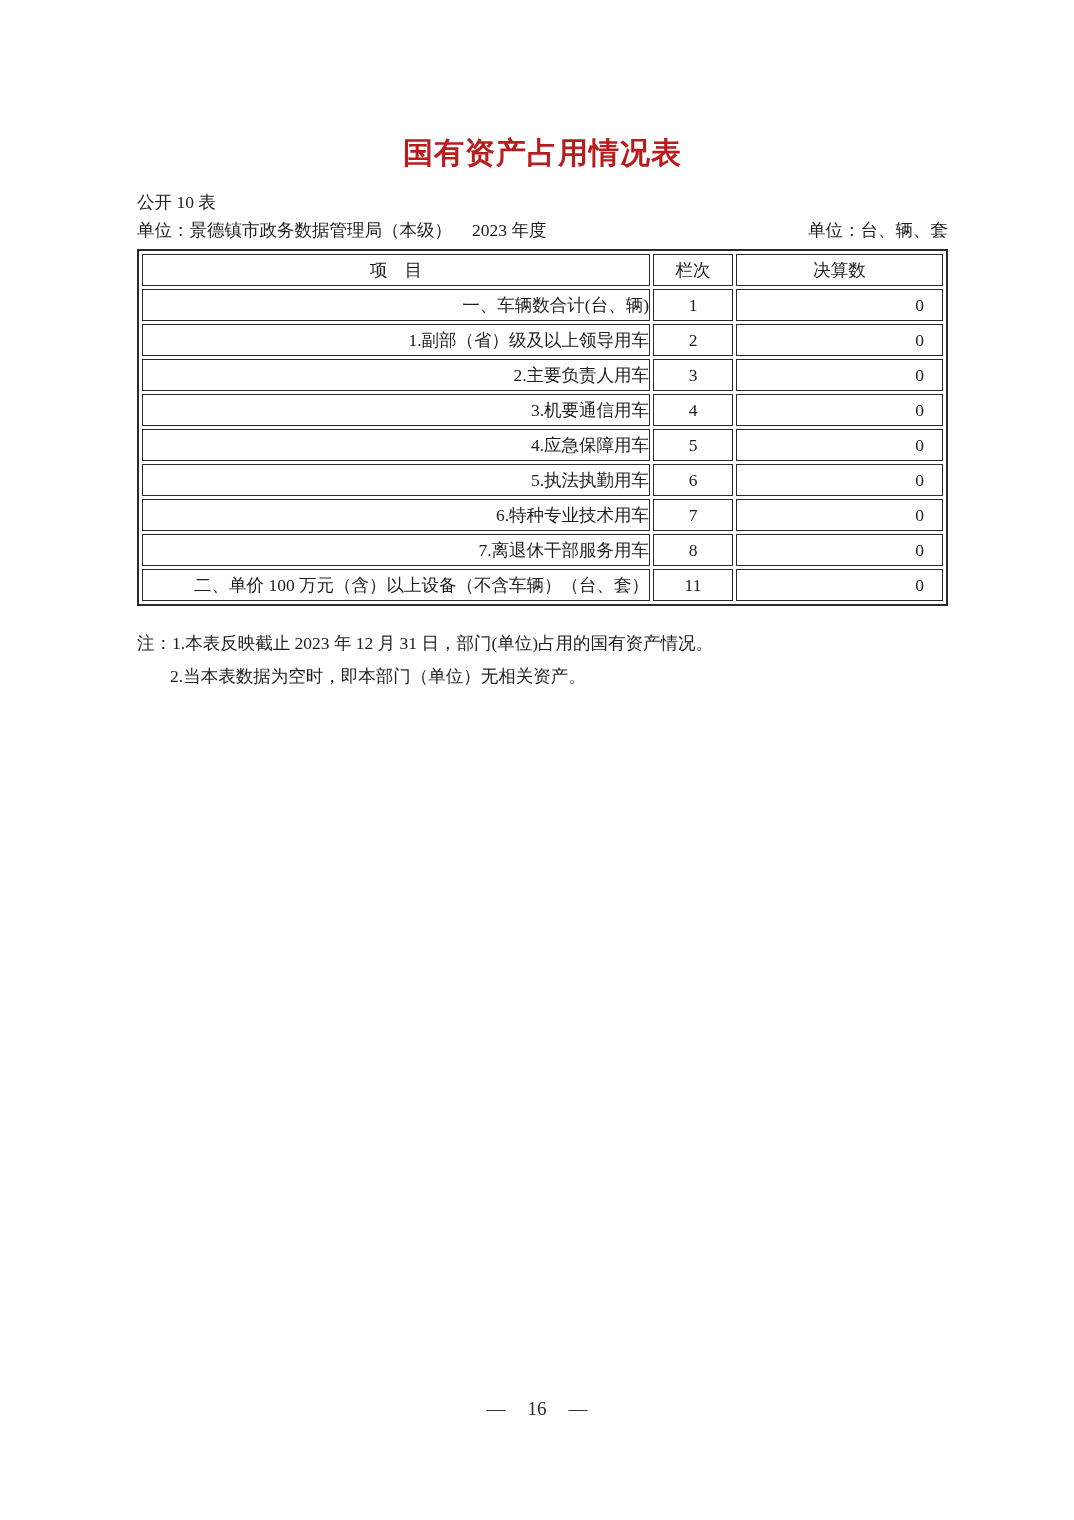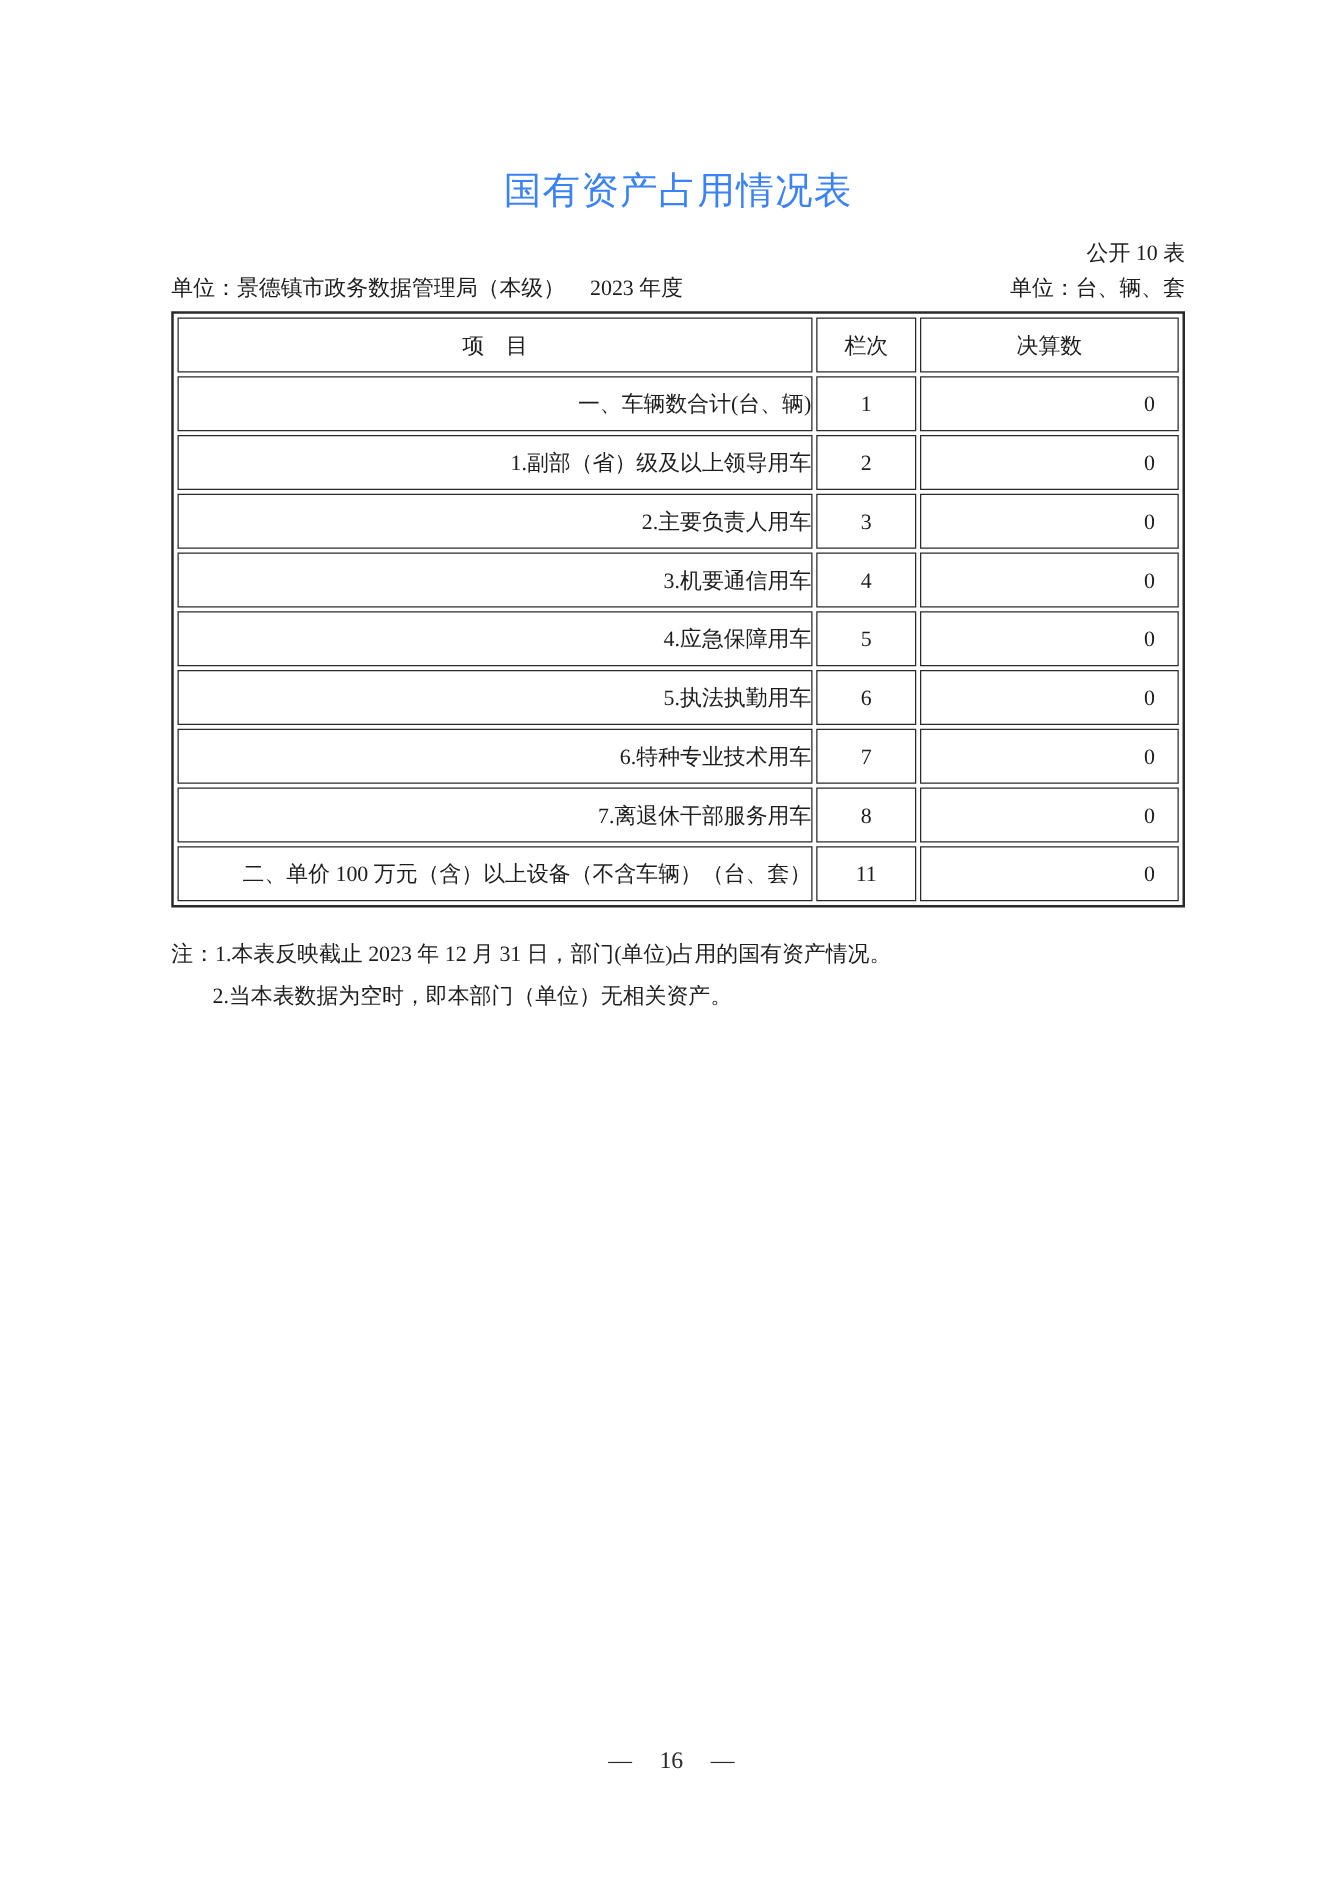--- a/index.html
+++ b/index.html
@@ -17,29 +17,28 @@
   }
   .content {
     position: absolute;
     left: 137px;
     width: 811px;
     top: 132px;
   }
   .doc-title {
     text-align: center;
     font-family: "Liberation Sans", "DejaVu Sans", sans-serif;
-    font-weight: normal;
+    font-weight: bold;
     font-size: 30px;
     line-height: 42px;
     letter-spacing: 1px;
-    color: #3b82f6;
+    color: #b91c1c;
   }
   .table-no {
     margin-top: 16px;
-    text-align: right;
     font-size: 17.5px;
     line-height: 24px;
   }
   .meta-row {
     margin-top: 4px;
     display: flex;
     justify-content: space-between;
     align-items: baseline;
     font-size: 17.5px;
     line-height: 24px;
@@ -49,21 +48,21 @@
     margin-top: 7px;
     width: 100%;
     border-collapse: separate;
     border-spacing: 3px;
     border: 2px solid #2a2a2a;
     font-size: 17.5px;
   }
   table.asset-table th,
   table.asset-table td {
     border: 1px solid #2a2a2a;
-    height: 44px;
+    height: 32px;
     font-weight: normal;
     vertical-align: middle;
     background: #ffffff;
   }
   th.h-item, th.h-col, th.h-val { text-align: center; }
   td.c-item { text-align: right; }
   td.c-item.lvl1 { padding-left: 9px; }
   td.c-item.lvl2 { padding-left: 27px; }
   td.c-col { text-align: center; }
   td.c-val { text-align: right; padding-right: 18px; }

